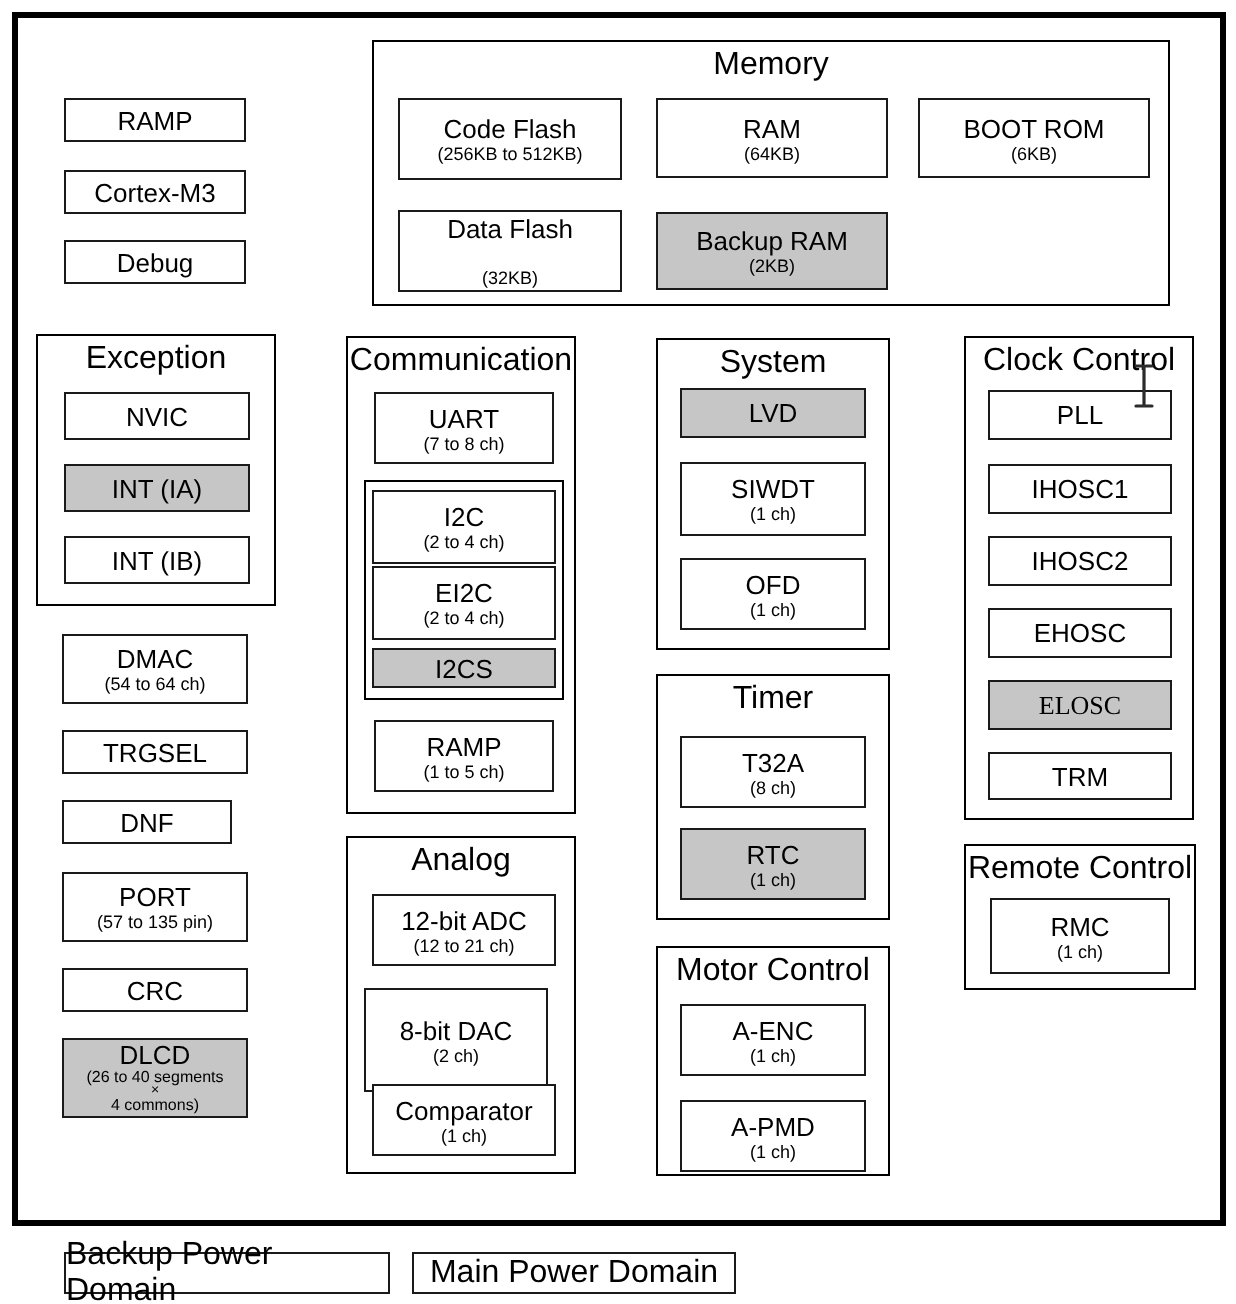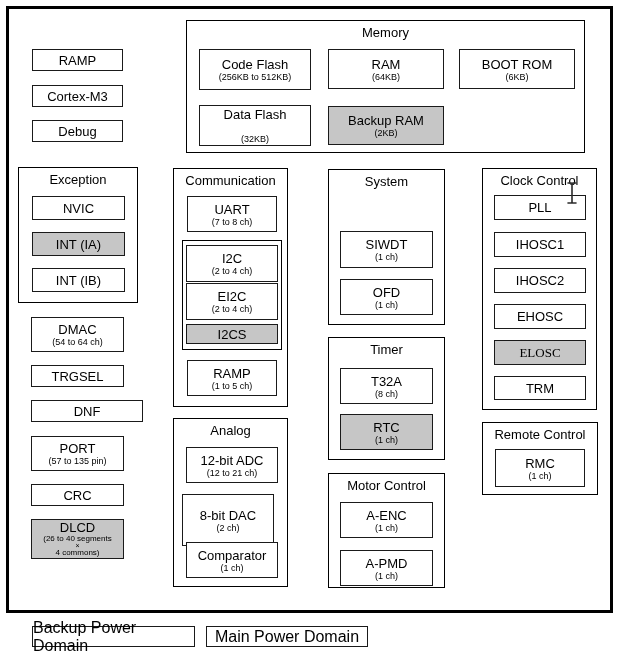--- a/index.html
+++ b/index.html
@@ -2,21 +2,21 @@
 <html><head>
 <meta charset="utf-8">
 <style>
   html,body{margin:0;padding:0;background:#ffffff;}
   .stage{
     position:relative;width:618px;height:652px;background:#ffffff;overflow:hidden;
     font-family:"Liberation Sans","DejaVu Sans",sans-serif;color:#000;
   }
   .outer{position:absolute;left:6px;top:6px;width:607px;height:607px;border:3px solid #000;box-sizing:border-box;}
   .group{position:absolute;border:1px solid #000;box-sizing:border-box;}
-  .group-title{position:absolute;top:4px;left:0;right:0;text-align:center;font-size:13px;line-height:15px;}
+  .group-title{position:absolute;top:4px;left:0;right:0;text-align:center;font-size:16px;line-height:15px;}
   .box{
     position:absolute;border:1px solid #1a1a1a;background:#ffffff;box-sizing:border-box;
     display:flex;flex-direction:column;align-items:center;justify-content:center;text-align:center;
   }
   .backup{background:#c6c6c6;}
   .lbl{font-size:13px;line-height:15px;white-space:nowrap;}
   .sub{font-size:9px;line-height:10px;white-space:nowrap;}
   .sub-tiny{font-size:8px;line-height:9px;white-space:nowrap;}
   .sub-x{font-size:7px;line-height:5px;}
   .legend-box{
@@ -79,21 +79,21 @@
     </div>
   </div>
 
   <div class="box" style="left:31px;top:317px;width:93px;height:35px;">
     <div class="lbl">DMAC</div>
     <div class="sub">(54 to 64 ch)</div>
   </div>
   <div class="box" style="left:31px;top:365px;width:93px;height:22px;">
     <div class="lbl">TRGSEL</div>
   </div>
-  <div class="box" style="left:31px;top:400px;width:112px;height:22px;">
+  <div class="box" style="left:31px;top:400px;width:85px;height:22px;">
     <div class="lbl">DNF</div>
   </div>
   <div class="box" style="left:31px;top:436px;width:93px;height:35px;">
     <div class="lbl">PORT</div>
     <div class="sub">(57 to 135 pin)</div>
   </div>
   <div class="box" style="left:31px;top:484px;width:93px;height:22px;">
     <div class="lbl">CRC</div>
   </div>
   <div class="box backup" style="left:31px;top:519px;width:93px;height:40px;">
@@ -139,20 +139,23 @@
       <div class="sub">(2 ch)</div>
     </div>
     <div class="box" style="left:12px;top:123px;width:92px;height:36px;">
       <div class="lbl">Comparator</div>
       <div class="sub">(1 ch)</div>
     </div>
   </div>
 
   <div class="group" style="left:328px;top:169px;width:117px;height:156px;">
     <div class="group-title">System</div>
+    <div class="box backup" style="left:11px;top:24px;width:93px;height:25px;">
+      <div class="lbl">LVD</div>
+    </div>
     <div class="box" style="left:11px;top:61px;width:93px;height:37px;">
       <div class="lbl">SIWDT</div>
       <div class="sub">(1 ch)</div>
     </div>
     <div class="box" style="left:11px;top:109px;width:93px;height:36px;">
       <div class="lbl">OFD</div>
       <div class="sub">(1 ch)</div>
     </div>
   </div>
 

